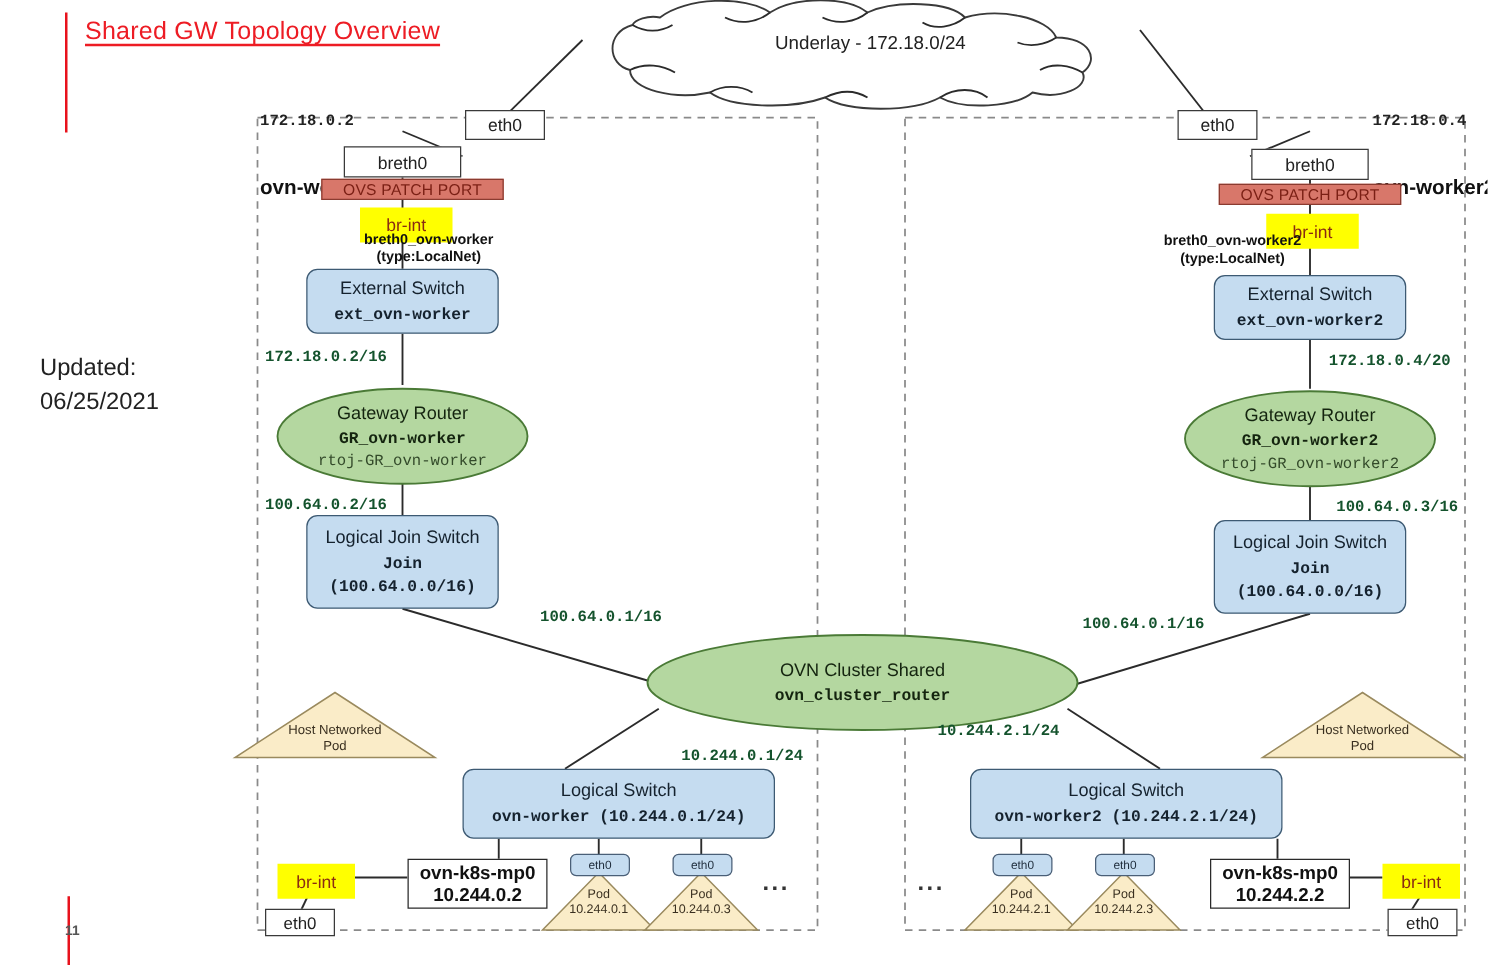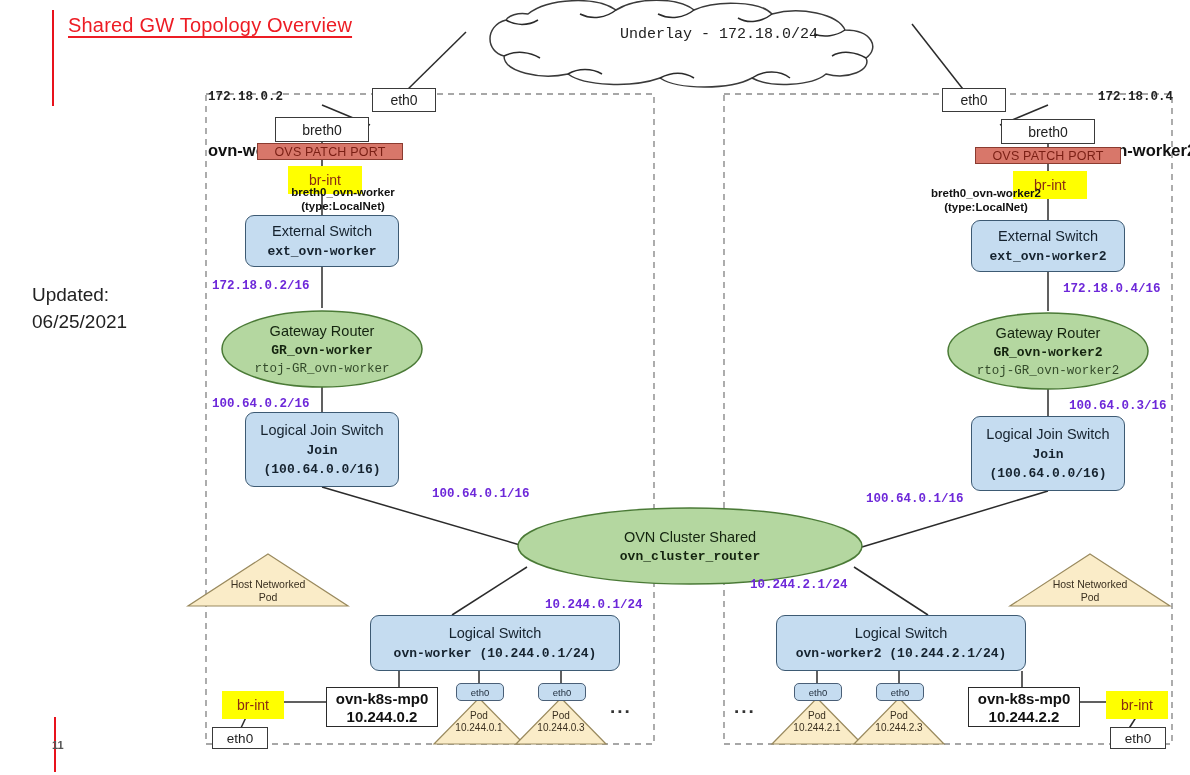--- a/index.html
+++ b/index.html
@@ -41,30 +41,30 @@
   .swbox .l1{font-size:14.5px;}
   .swbox .l2{font-size:13px;font-family:"Liberation Mono",monospace;font-weight:bold;margin-top:5px;}
   .swbox .l3{font-size:13px;font-family:"Liberation Mono",monospace;font-weight:bold;margin-top:4px;}
 
   .router{color:#14240f;}
   .router .l1{font-size:14.5px;}
   .router .l2{font-size:13px;font-family:"Liberation Mono",monospace;font-weight:bold;margin-top:4px;}
   .router .l3{font-size:12.5px;font-family:"Liberation Mono",monospace;margin-top:4px;color:#334a2a;}
 
   .iplabel{position:absolute;font-family:"Liberation Mono",monospace;font-weight:bold;
-           font-size:12.5px;color:#6d28d9;white-space:nowrap;}
+           font-size:12.5px;color:#14532d;white-space:nowrap;}
 
   .portlabel{position:absolute;font-size:11.5px;font-weight:bold;color:#111;
              text-align:center;white-space:pre;line-height:14px;}
 
   .hostname{position:absolute;text-align:left;white-space:pre;}
   .hostname .ip{font-family:"Liberation Mono",monospace;font-size:12.5px;font-weight:bold;color:#222;display:block;}
   .hostname .nm{font-size:16.5px;font-weight:bold;color:#111;display:block;margin-top:1px;}
 
-  .cloudlabel{position:absolute;font-size:15px;color:#222;white-space:nowrap;font-family:Liberation Mono, monospace;}
+  .cloudlabel{position:absolute;font-size:15px;color:#222;white-space:nowrap;}
 
   .hostpodlabel{position:absolute;font-size:10.5px;color:#3a3020;text-align:center;
                 line-height:13px;white-space:pre;}
 
   .podlabel{position:absolute;font-size:10px;color:#3a3020;text-align:center;
             line-height:12px;white-space:pre;}
 
   .ethtab{position:absolute;background:#c5dcf0;border:1.3px solid #4a5f77;border-radius:5px;
           font-size:9.5px;color:#1d2b3a;display:flex;align-items:center;justify-content:center;}
 
@@ -260,21 +260,21 @@
 
   <div class="node brint" style="left:1013px;top:171px;width:74px;height:20px;">br-int</div>
 
   <div class="portlabel" style="left:886px;top:186px;width:200px;"><span>breth0_ovn-worker2</span><br><span>(type:LocalNet)</span></div>
 
   <div class="node swbox" style="left:971px;top:220px;width:154px;height:52px;">
     <div class="l1">External Switch</div>
     <div class="l2">ext_ovn-worker2</div>
   </div>
 
-  <div class="iplabel" style="left:1063px;top:282px;">172.18.0.4/16</div>
+  <div class="iplabel" style="left:1063px;top:282px;">172.18.0.4/20</div>
 
   <div class="node router" style="left:948px;top:317px;width:200px;height:68px;">
     <div class="l1">Gateway Router</div>
     <div class="l2">GR_ovn-worker2</div>
     <div class="l3">rtoj-GR_ovn-worker2</div>
   </div>
 
   <div class="iplabel" style="left:1069px;top:399px;">100.64.0.3/16</div>
 
   <div class="node swbox" style="left:971px;top:416px;width:154px;height:75px;">

